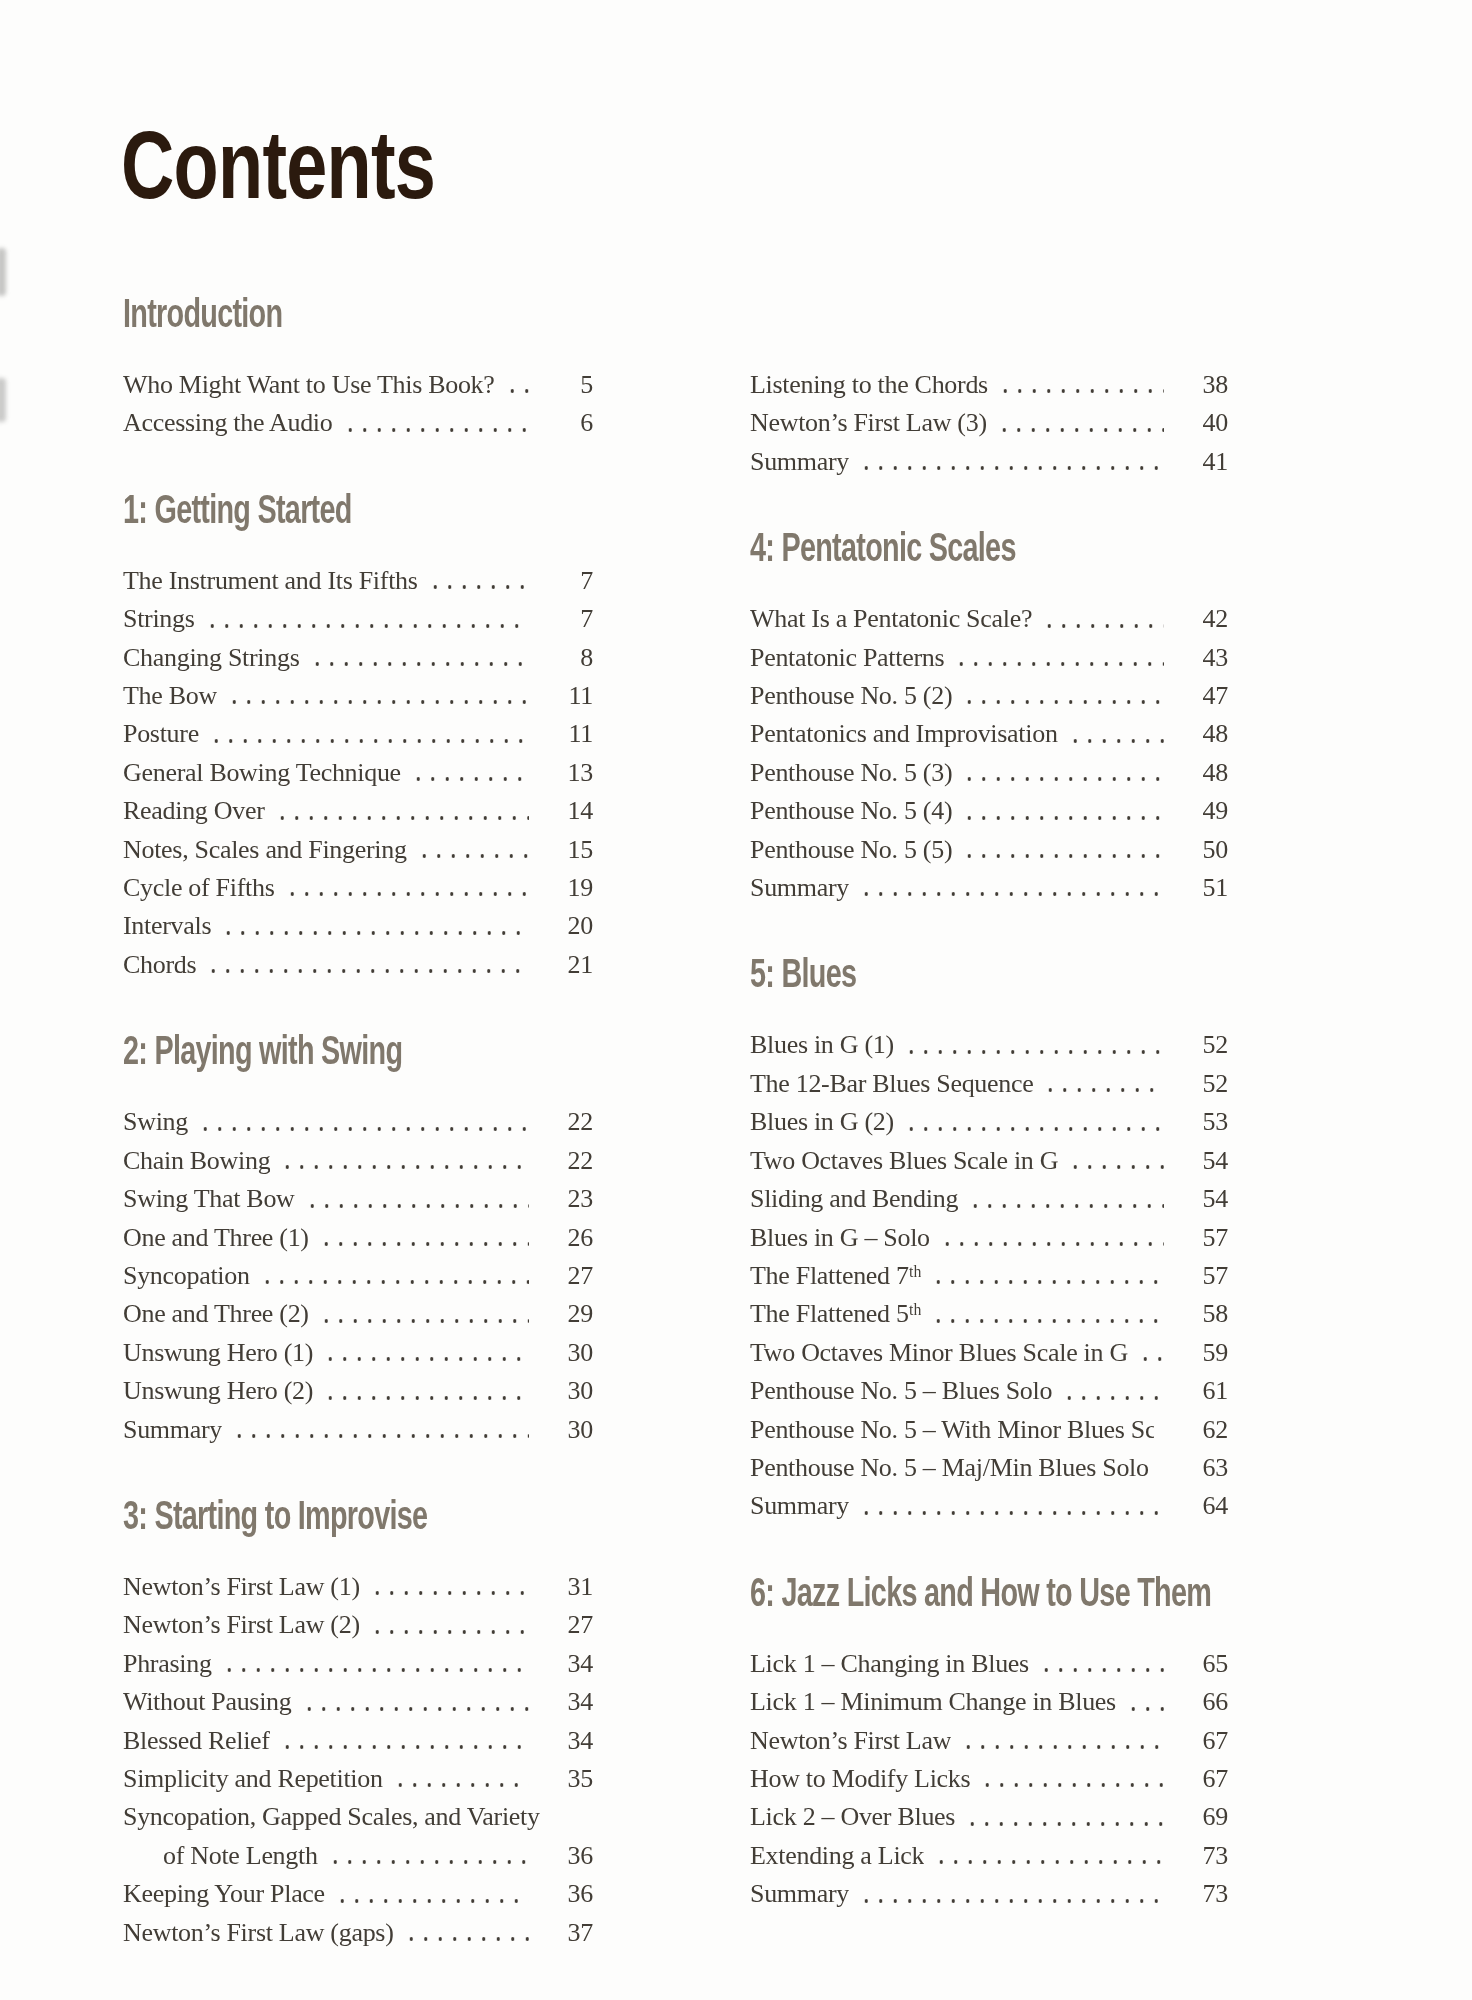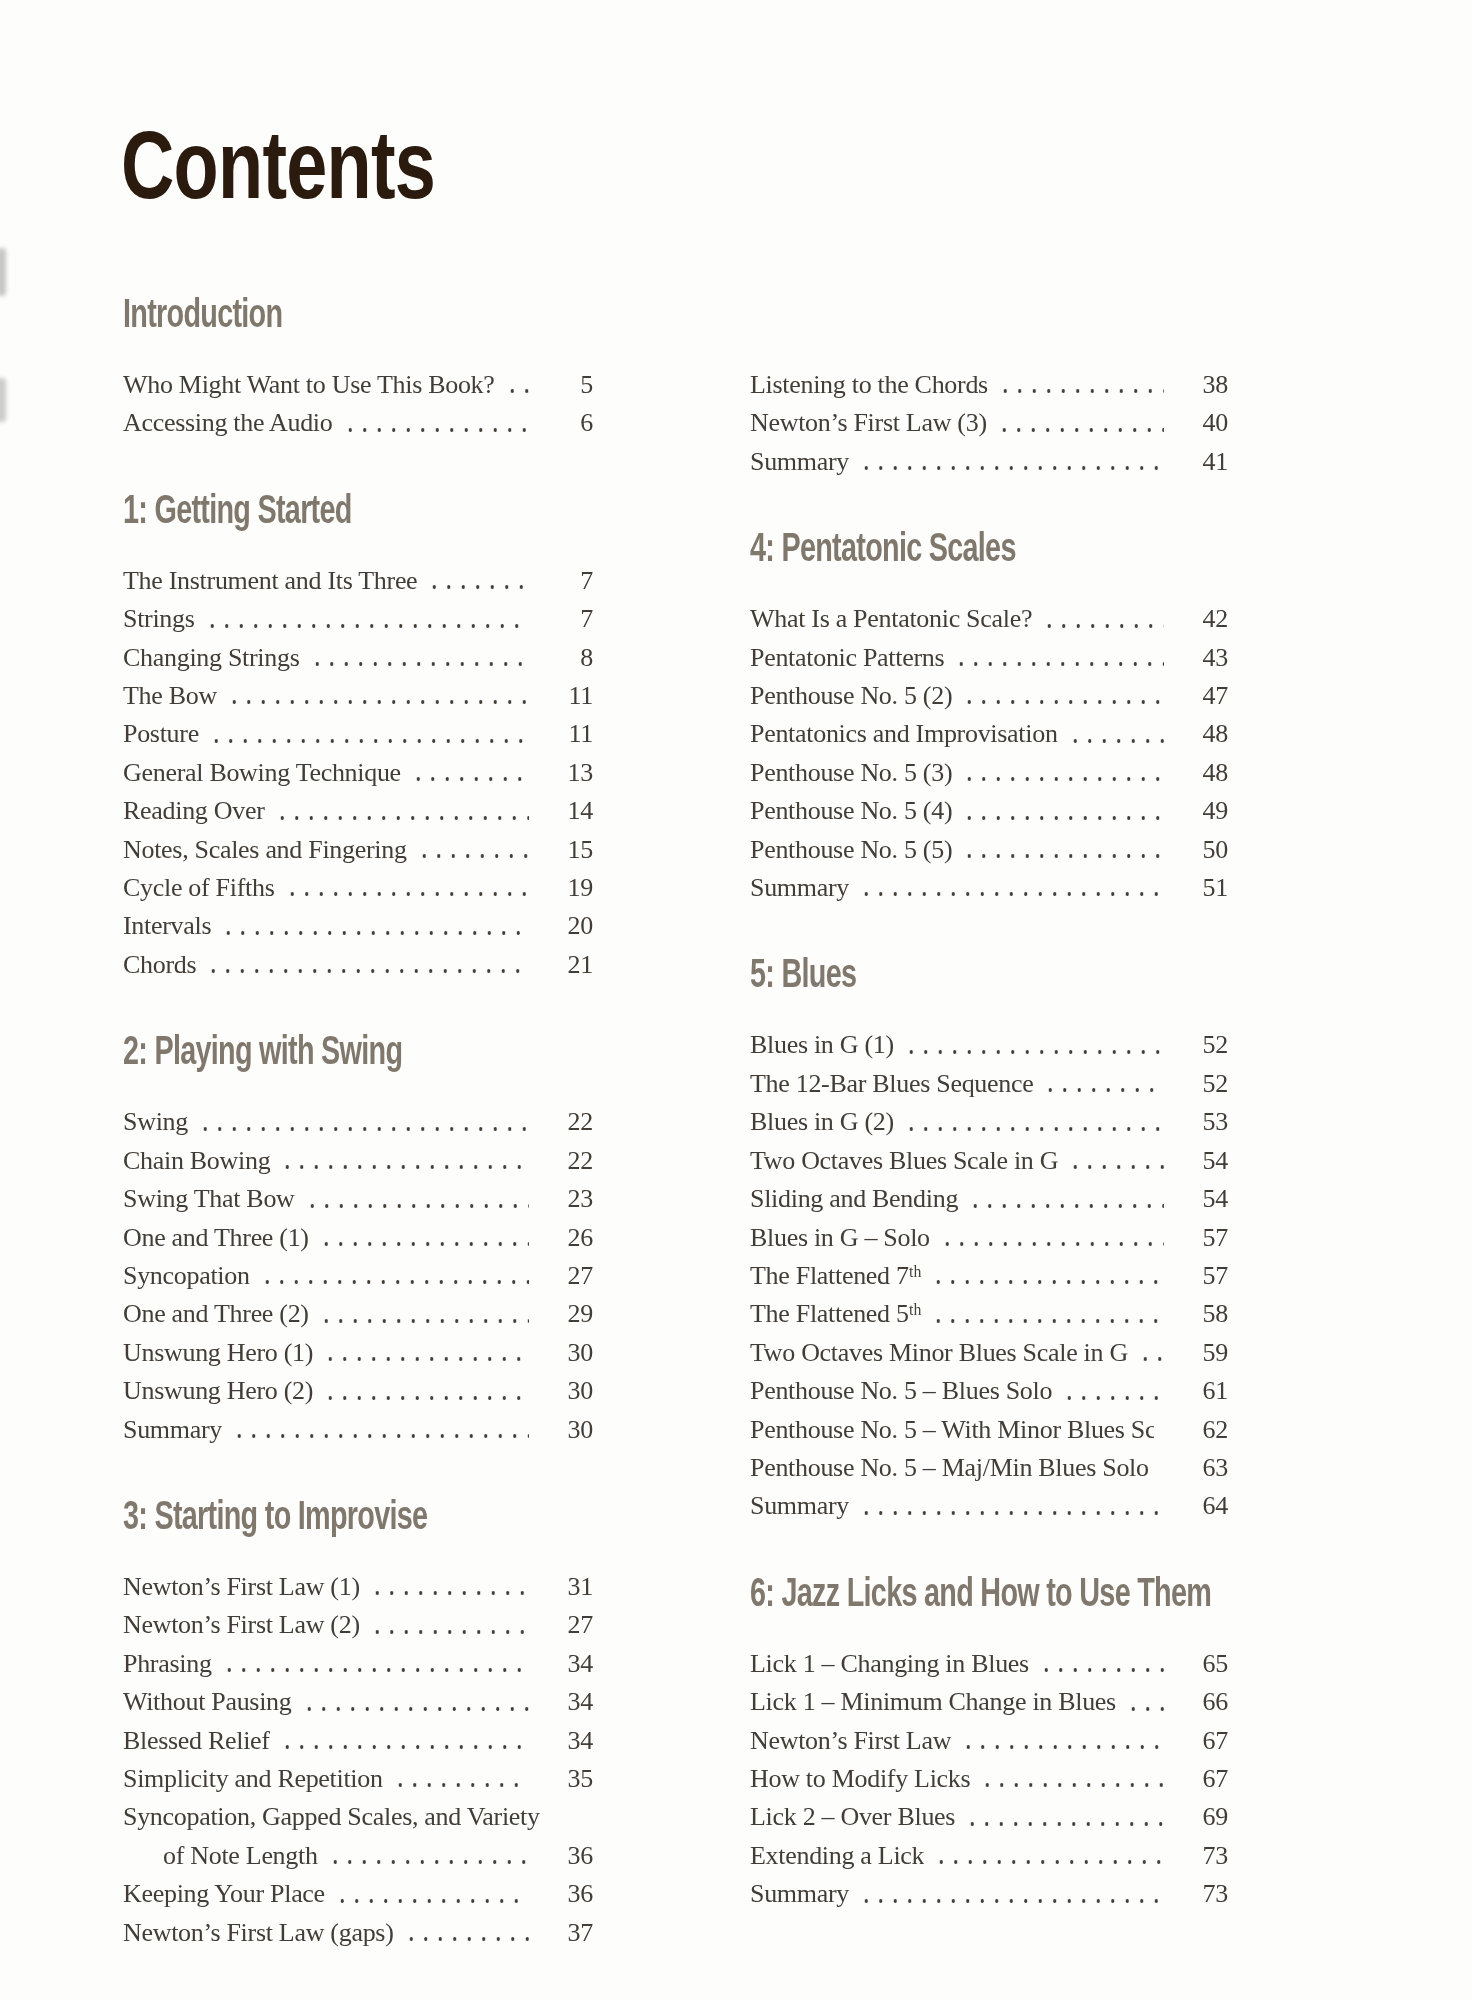--- a/index.html
+++ b/index.html
@@ -66,21 +66,21 @@
         </div>
         <div class="entry">
           <span class="label">Accessing the Audio</span>
           <span class="leader"></span>
           <span class="pagenum">6</span>
         </div>
       </section>
       <section class="section">
         <h2 class="heading"><span class="heading-text">1: Getting Started</span></h2>
         <div class="entry">
-          <span class="label">The Instrument and Its Three</span>
+          <span class="label">The Instrument and Its Fifths</span>
           <span class="leader"></span>
           <span class="pagenum">7</span>
         </div>
         <div class="entry">
           <span class="label">Strings</span>
           <span class="leader"></span>
           <span class="pagenum">7</span>
         </div>
         <div class="entry">
           <span class="label">Changing Strings</span>

